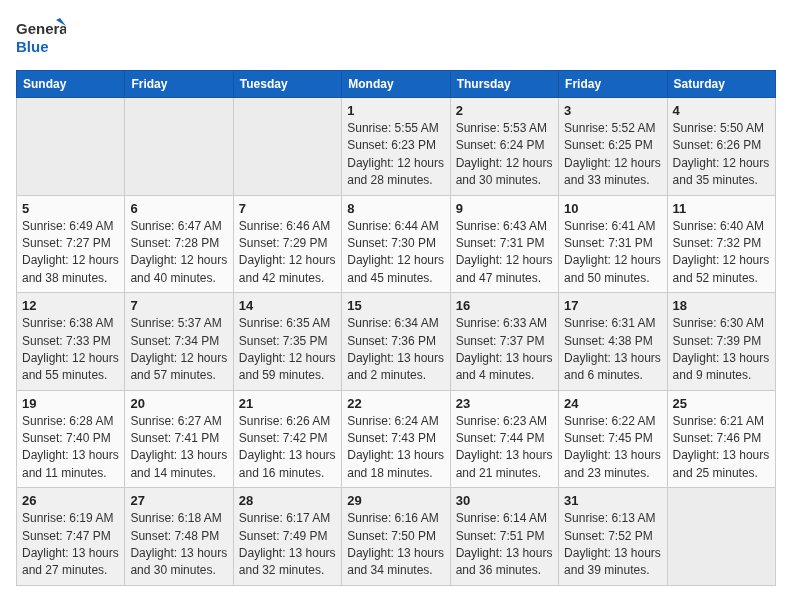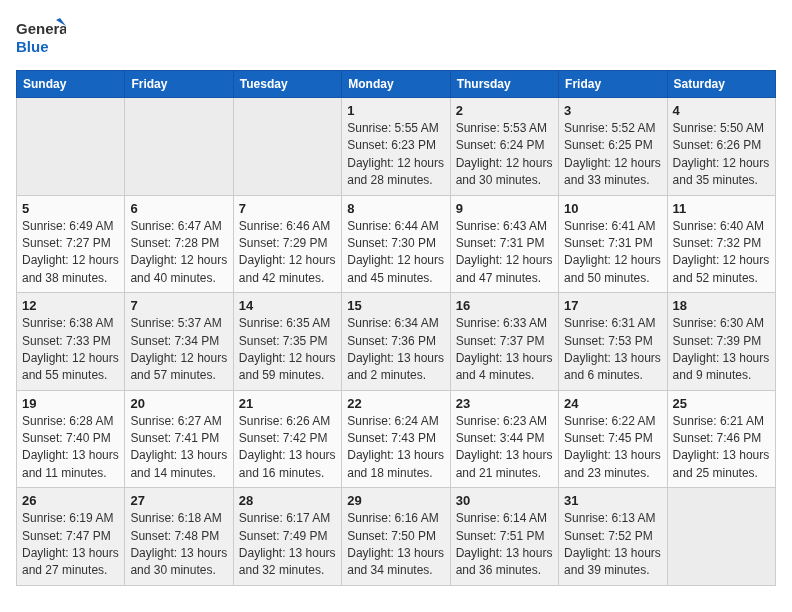--- a/index.html
+++ b/index.html
@@ -218,21 +218,21 @@
         </td>
         <td>
           <span class="day-num">16</span>
           <div class="day-info">Sunrise: 6:33 AM
 Sunset: 7:37 PM
 Daylight: 13 hours and 4 minutes.</div>
         </td>
         <td>
           <span class="day-num">17</span>
           <div class="day-info">Sunrise: 6:31 AM
-Sunset: 7:53 PM
+Sunset: 4:38 PM
 Daylight: 13 hours and 6 minutes.</div>
         </td>
         <td>
           <span class="day-num">18</span>
           <div class="day-info">Sunrise: 6:30 AM
 Sunset: 7:39 PM
 Daylight: 13 hours and 9 minutes.</div>
         </td>
       </tr>
       <tr>
@@ -256,21 +256,21 @@
         </td>
         <td>
           <span class="day-num">22</span>
           <div class="day-info">Sunrise: 6:24 AM
 Sunset: 7:43 PM
 Daylight: 13 hours and 18 minutes.</div>
         </td>
         <td>
           <span class="day-num">23</span>
           <div class="day-info">Sunrise: 6:23 AM
-Sunset: 3:44 PM
+Sunset: 7:44 PM
 Daylight: 13 hours and 21 minutes.</div>
         </td>
         <td>
           <span class="day-num">24</span>
           <div class="day-info">Sunrise: 6:22 AM
 Sunset: 7:45 PM
 Daylight: 13 hours and 23 minutes.</div>
         </td>
         <td>
           <span class="day-num">25</span>

